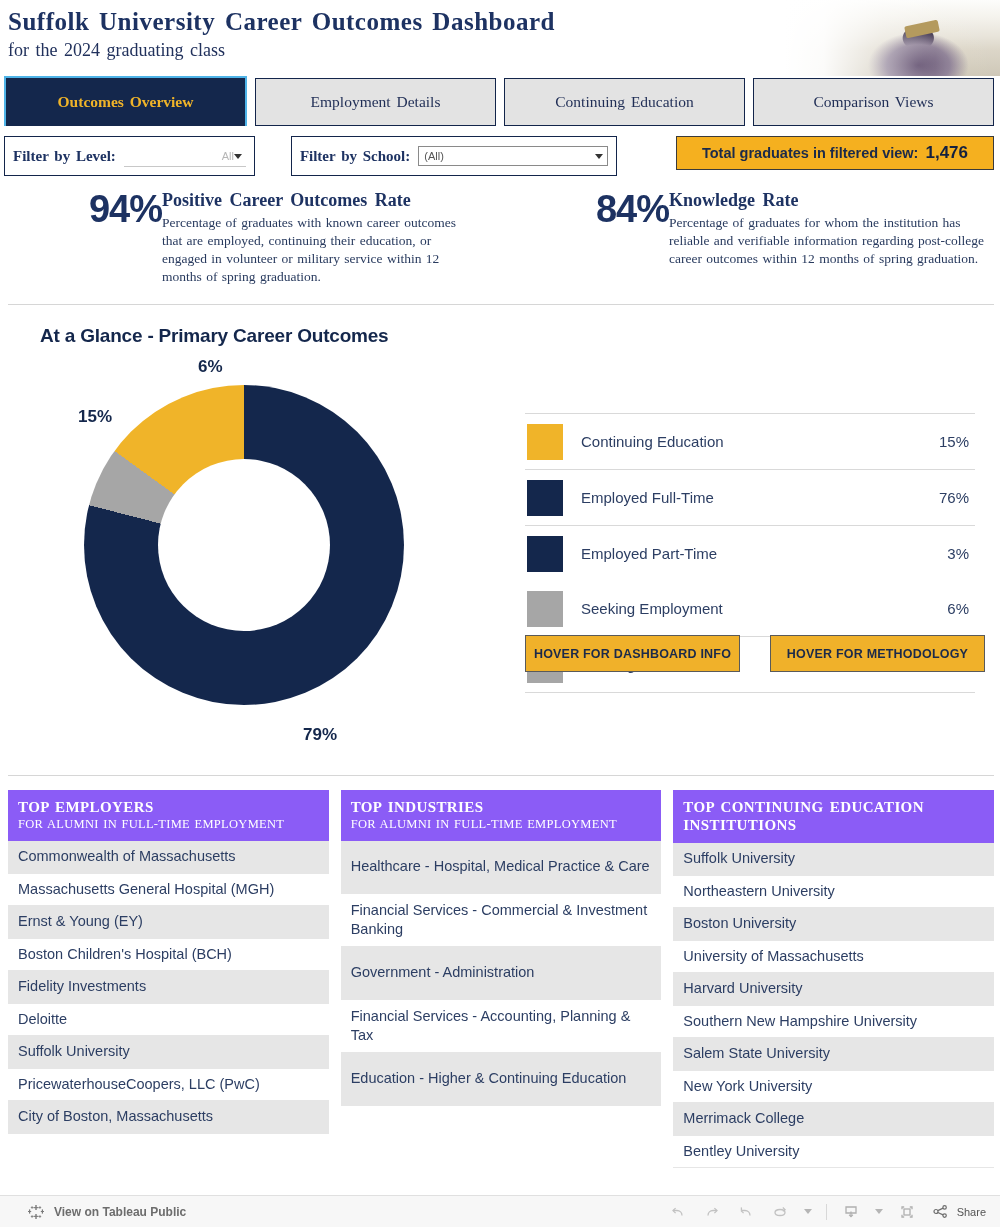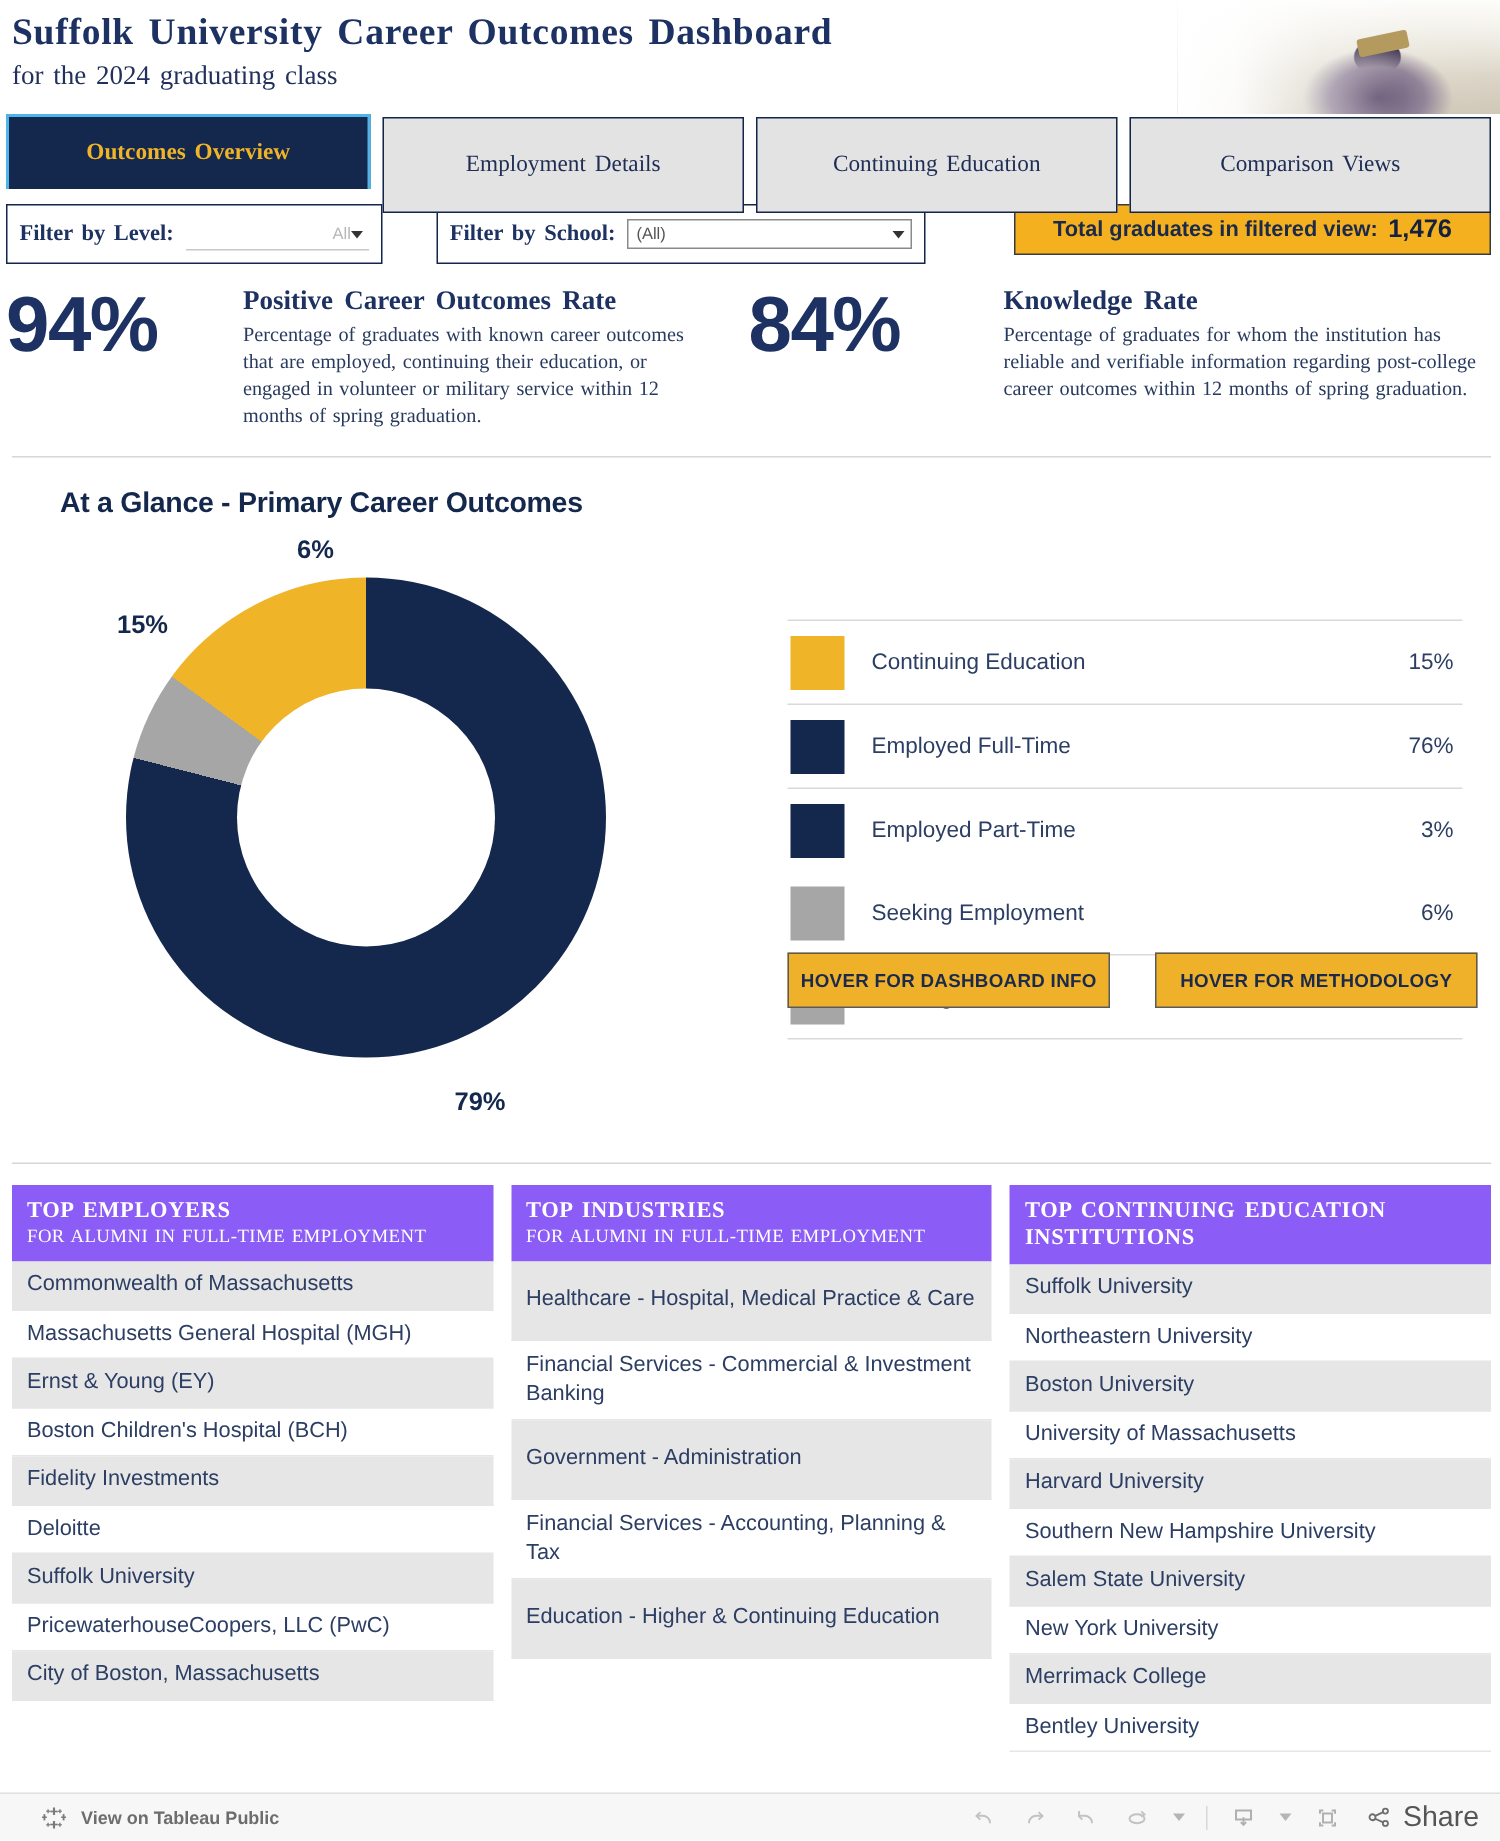--- a/index.html
+++ b/index.html
@@ -35,21 +35,21 @@
     font-family: "Liberation Serif", serif; font-size: 18px; color: #21315c;
     margin-top: 3px; word-spacing: 2px;
   }
 
   
   .tabbar { position: relative; display: flex; height: 52px; padding: 0 6px 0 4px; gap: 8px; }
   .tab {
     flex: 1; display: flex; align-items: center; justify-content: center;
     font-family: "Liberation Serif", serif; font-size: 15.5px; color: #1f2d55;
     background: #e3e3e3; border: 1px solid #13254b; word-spacing: 2px;
-    border-top-width: 1px; cursor: pointer; height: 64px; margin-top: 2px;
+    border-top-width: 1px; cursor: pointer; height: 48px; margin-top: 2px;
   }
   .tab.active {
     background: #14274c; color: #f0b429; font-weight: bold;
     border: 2px solid #4fb4e8; border-bottom: none; height: 50px; margin-top: 0;
   }
 
   
   .filterbar { display: flex; align-items: flex-start; gap: 36px; padding: 8px 6px 0 4px; height: 50px; }
   .filter-box {
     border: 1px solid #13254b; display: flex; align-items: center;
@@ -73,22 +73,22 @@
     display: flex; align-items: center; justify-content: center; gap: 7px;
     height: 34px; padding: 0 14px; min-width: 318px;
   }
   .total-badge .lbl { font-size: 14.5px; font-weight: bold; color: #1b2a4a; }
   .total-badge .num { font-size: 17px; font-weight: bold; color: #14213f; }
 
   
   .kpis { display: flex; padding: 6px 6px 0 4px; height: 120px; }
   .kpi { display: flex; width: 500px; }
   .kpi-num {
-    font-family: "Liberation Sans", sans-serif; font-weight: bold; font-size: 52px;
-    color: #1d3262; width: 158px; text-align: left; line-height: 1.05; padding-top: 6px;
+    font-family: "Liberation Sans", sans-serif; font-weight: bold; font-size: 38px;
+    color: #1d3262; width: 158px; text-align: right; line-height: 1.05; padding-top: 6px;
     letter-spacing: -1px;
   }
   .kpi-body { padding-top: 6px; }
   .kpi-title {
     font-family: "Liberation Serif", serif; font-weight: bold; font-size: 18px;
     color: #1d3262; word-spacing: 3px; margin-bottom: 3px;
   }
   .kpi-desc {
     font-family: "Liberation Serif", serif; font-size: 13.5px; color: #283a5e;
     line-height: 1.33; max-width: 300px; word-spacing: 1px;
@@ -162,21 +162,21 @@
     background: #f7f7f7; border-top: 1px solid #e0e0e0;
     display: flex; align-items: center; padding: 0 14px 0 26px;
   }
   .tb-left { display: flex; align-items: center; gap: 8px; }
   .tb-left .txt { font-size: 12px; color: #6d6d6d; font-weight: bold; }
   .tb-right { margin-left: auto; display: flex; align-items: center; gap: 14px; }
   .tb-icon { width: 20px; height: 20px; display: flex; align-items: center; justify-content: center; cursor: pointer; }
   .tb-caret { width: 0; height: 0; border-left: 4px solid transparent; border-right: 4px solid transparent; border-top: 5px solid #b5b5b5; cursor: pointer; }
   .tb-div { width: 1px; height: 16px; background: #d8d8d8; }
   .tb-share { display: flex; align-items: center; gap: 6px; cursor: pointer; }
-  .tb-share .txt { font-size: 19px; color: #555; }
+  .tb-share .txt { font-size: 11px; color: #555; }
 </style>
 </head>
 <body>
 
 <div class="page">
 
   <div class="header">
     <div class="header-photo"></div>
     <div class="title-wrap">
       <div class="dash-title">Suffolk University Career Outcomes Dashboard</div>

